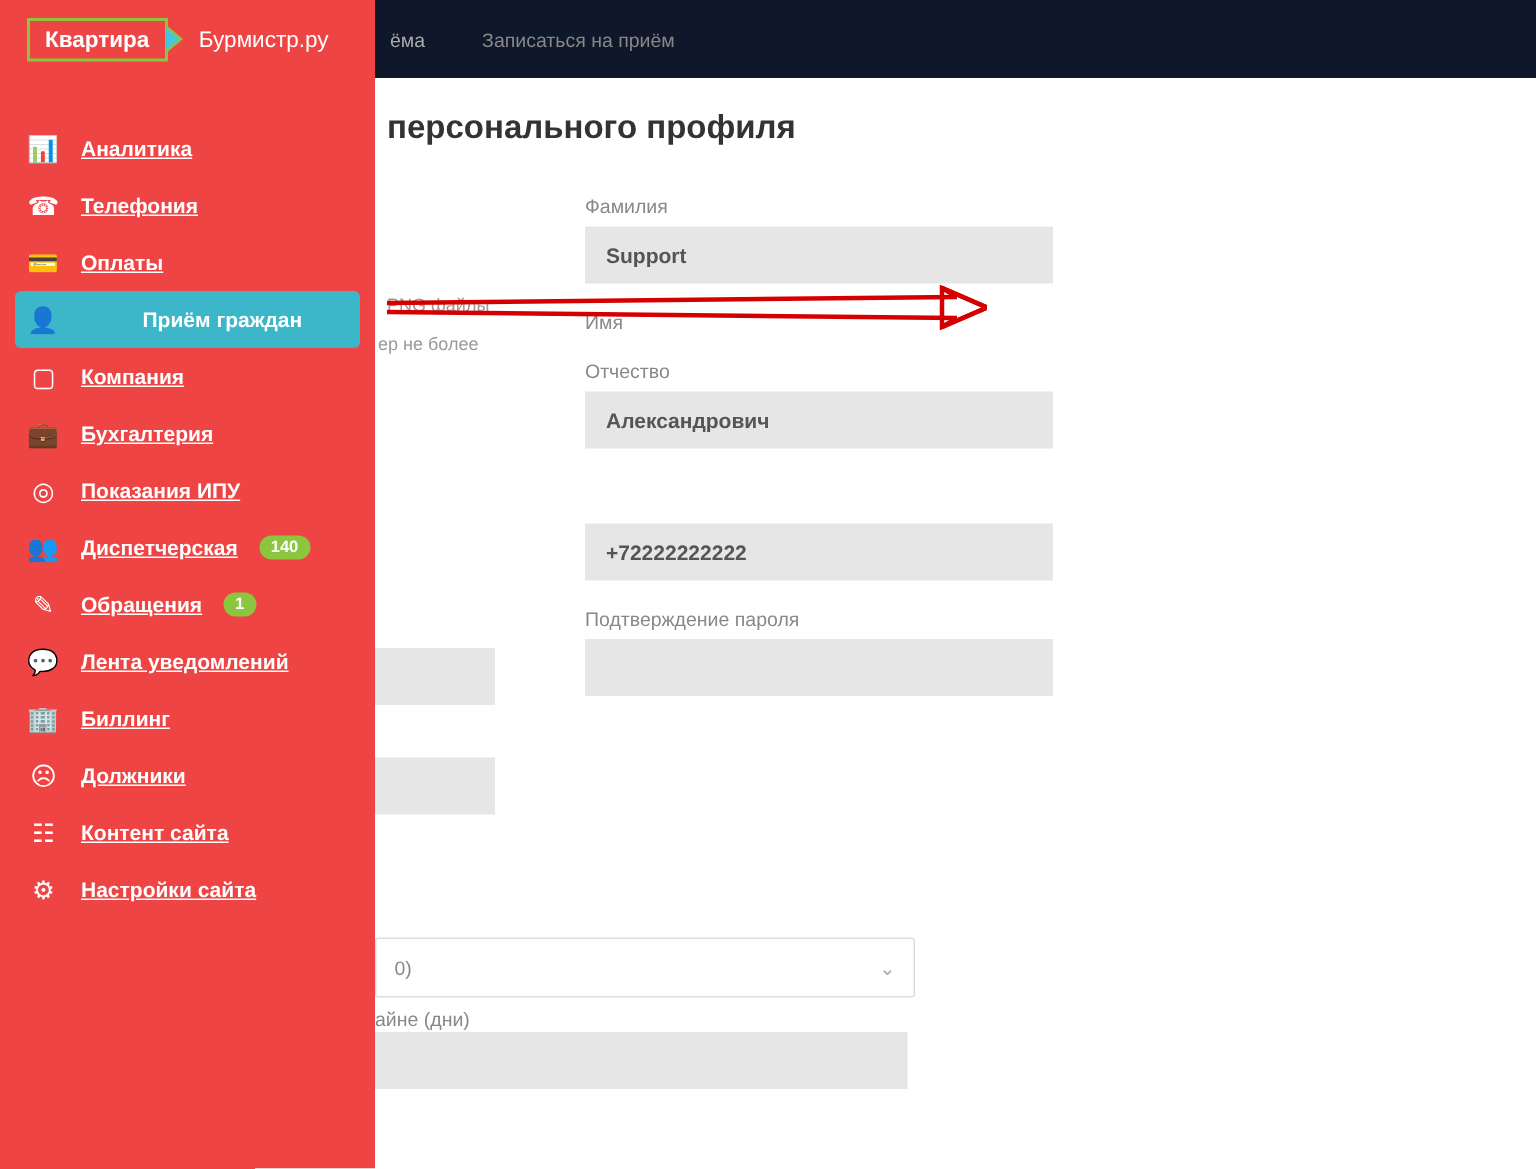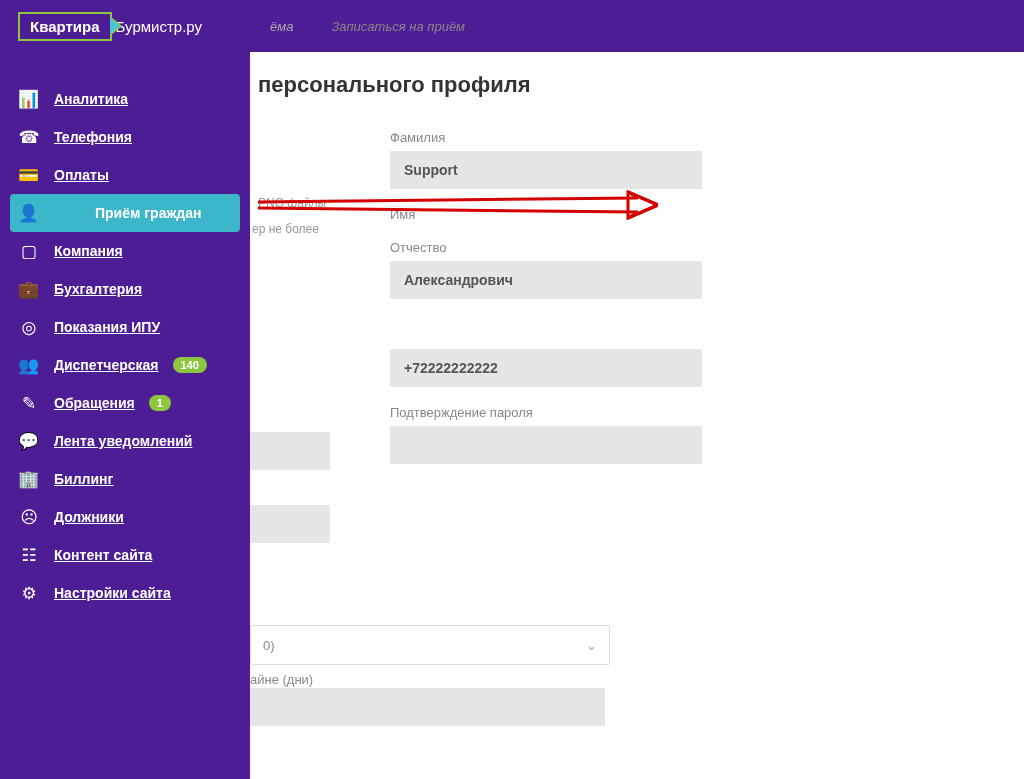--- a/index.html
+++ b/index.html
@@ -1,33 +1,33 @@
 <!DOCTYPE html>
 <html><head>
 <meta charset="utf-8">
 <style>
 * { box-sizing: border-box; margin: 0; padding: 0; font-family: Arial, sans-serif; }
 body { width: 1024px; height: 779px; overflow: hidden; background: #fff; position: relative; }
 
-.sidebar { position: absolute; left: 0; top: 0; width: 250px; height: 779px; background: #4c1d95; z-index: 10; }
+.sidebar { position: absolute; left: 0; top: 0; width: 250px; height: 779px; background: #ef4444; z-index: 10; }
 .logo-wrap { height: 52px; display: flex; align-items: center; padding-left: 18px; }
 .logo-box { border: 2px solid #8cc63f; padding: 4px 10px 4px 10px; color: #fff; font-weight: bold; font-size: 15px; position: relative; }
 .logo-box::after { content: ""; position: absolute; right: -10px; top: 50%; transform: translateY(-50%); width: 0; height: 0; border-top: 8px solid transparent; border-bottom: 8px solid transparent; border-left: 10px solid #4bc5d6; }
 .logo-box::before { content: ""; position: absolute; right: -12px; top: 50%; transform: translateY(-50%); width: 0; height: 0; border-top: 10px solid transparent; border-bottom: 10px solid transparent; border-left: 12px solid #8cc63f; }
-.logo-text { color: #fff; font-size: 15px; margin-left: 4px; }
+.logo-text { color: #fff; font-size: 15px; margin-left: 21px; }
 
 .nav { padding-top: 28px; }
 .nav-item { display: flex; align-items: center; height: 38px; padding-left: 18px; gap: 14px; cursor: pointer; }
 .nav-item.active { background: #3cb6c9; border-radius: 4px; margin: 0 10px 0 10px; padding-left: 8px; }
 .nav-item.active .nav-label { text-decoration: none; padding-left: 41px; }
 .nav-icon { width: 22px; height: 20px; display: flex; align-items: center; justify-content: center; color: #fff; font-size: 17px; }
 .nav-label { color: #fff; font-size: 14px; text-decoration: underline; font-weight: bold; }
 .badge { background: #8cc63f; color: #fff; font-size: 11px; font-weight: bold; padding: 2px 8px; border-radius: 10px; }
 
-.topbar { position: absolute; left: 250px; top: 0; right: 0; height: 52px; background: #4c1d95; display: flex; align-items: center; padding-left: 10px; gap: 18px; font-style: italic; }
+.topbar { position: absolute; left: 250px; top: 0; right: 0; height: 52px; background: #0f172a; display: flex; align-items: center; gap: 18px; }
 .tab { color: #888; font-size: 13px; padding: 6px 10px; }
 .tab:first-child { color: #aaa; }
 
 .content { position: absolute; left: 250px; top: 52px; right: 0; bottom: 0; padding: 20px 0 0 8px; }
 .page-title { font-size: 22px; color: #333; }
 
 .form-area { position: absolute; left: 390px; top: 130px; width: 280px; }
 .field { margin-bottom: 18px; }
 .field-label { color: #888; font-size: 13px; display: block; margin-bottom: 6px; }
 .field-input { background: #e6e6e6; border: none; padding: 10px 14px; font-size: 14px; color: #555; font-weight: bold; width: 312px; height: 38px; }

